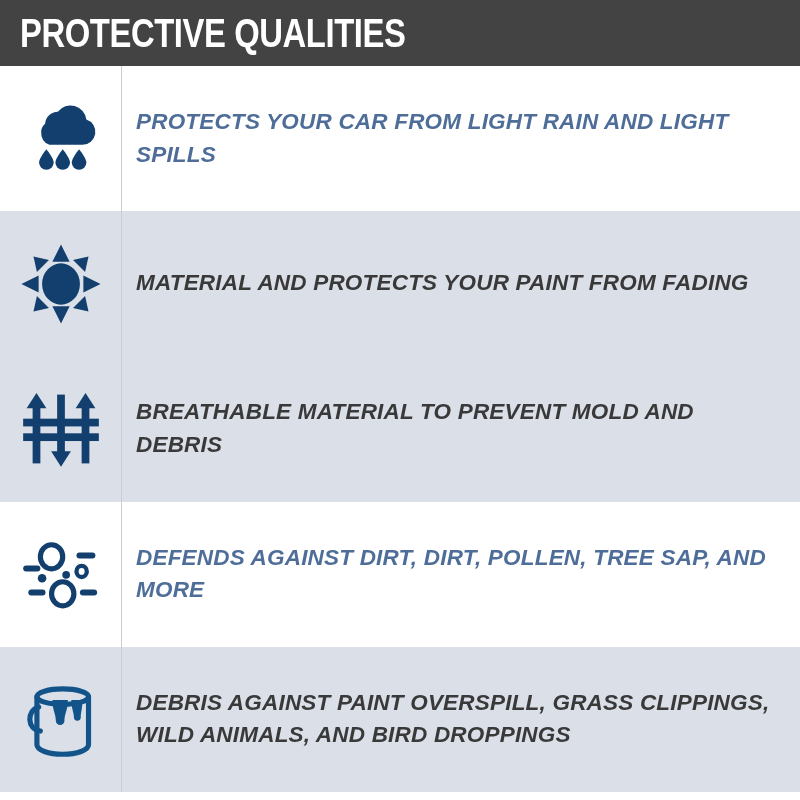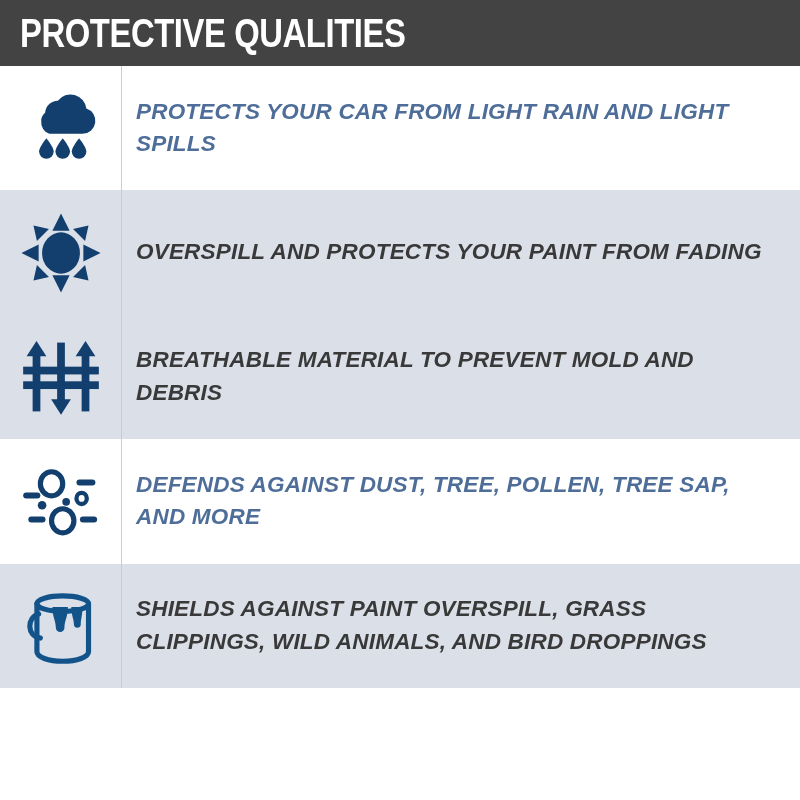--- a/index.html
+++ b/index.html
@@ -10,21 +10,21 @@
   body {
     width: 800px;
     height: 800px;
     font-family: "Liberation Sans", sans-serif;
     overflow: hidden;
   }
 
   #infographic {
     position: relative;
     width: 800px;
-    height: 688px;
+    height: 792px;
     background: #ffffff;
     display: flex;
     flex-direction: column;
   }
 
   
   .header-bar {
     height: 66px;
     background: #434343;
     display: flex;
@@ -145,21 +145,21 @@
               <polygon points="96,50 76,40 76,60"></polygon>
               <polygon points="18,18 36,22 22,36"></polygon>
               <polygon points="82,18 78,36 64,22"></polygon>
               <polygon points="18,82 22,64 36,78"></polygon>
               <polygon points="82,82 64,78 78,64"></polygon>
             </g>
           </svg>
         </div>
       </div>
       <div class="text-cell">
-        <p class="feature-text txt-dark">OVERSPILL AND PROTECTS YOUR PAINT FROM FADING</p>
+        <p class="feature-text txt-dark">MATERIAL AND PROTECTS YOUR PAINT FROM FADING</p>
       </div>
     </div>
 
 
     <div class="feature-row bg-shaded">
       <div class="icon-cell">
         <div class="icon-box">
           <svg viewBox="0 0 100 100" xmlns="http://www.w3.org/2000/svg">
             <g fill="#123f6d">
 
@@ -197,21 +197,21 @@
               <ellipse cx="28" cy="55" rx="5" ry="5"></ellipse>
               <rect x="6" y="40" width="20" height="7" rx="3.5"></rect>
               <rect x="12" y="68" width="20" height="7" rx="3.5"></rect>
               <rect x="68" y="25" width="22" height="7" rx="3.5"></rect>
               <rect x="72" y="68" width="20" height="7" rx="3.5"></rect>
             </g>
           </svg>
         </div>
       </div>
       <div class="text-cell">
-        <p class="feature-text txt-blue">DEFENDS AGAINST DUST, TREE, POLLEN, TREE SAP, AND MORE</p>
+        <p class="feature-text txt-blue">DEFENDS AGAINST DIRT, DIRT, POLLEN, TREE SAP, AND MORE</p>
       </div>
     </div>
 
     <div class="feature-row bg-shaded">
       <div class="icon-cell">
         <div class="icon-box">
           <svg viewBox="0 0 100 100" xmlns="http://www.w3.org/2000/svg">
             <g fill="none" stroke="#12548a" stroke-width="6" stroke-linecap="round" stroke-linejoin="round">
 
               <path d="M24 36 C10 40 10 62 26 64"></path>
@@ -222,18 +222,18 @@
             </g>
 
             <g fill="#12548a">
               <path d="M40 28 C40 40 44 44 44 52 a5 5 0 0 0 10 0 C54 44 58 40 58 28 z"></path>
               <path d="M62 28 C62 38 65 42 65 48 a4 4 0 0 0 8 0 C73 42 75 38 75 28 z"></path>
             </g>
           </svg>
         </div>
       </div>
       <div class="text-cell">
-        <p class="feature-text txt-dark">SHIELDS AGAINST PAINT OVERSPILL, GRASS CLIPPINGS, WILD ANIMALS, AND BIRD DROPPINGS</p>
+        <p class="feature-text txt-dark">DEBRIS AGAINST PAINT OVERSPILL, GRASS CLIPPINGS, WILD ANIMALS, AND BIRD DROPPINGS</p>
       </div>
     </div>
 
   </div>
 </div>
 
 </body></html>

